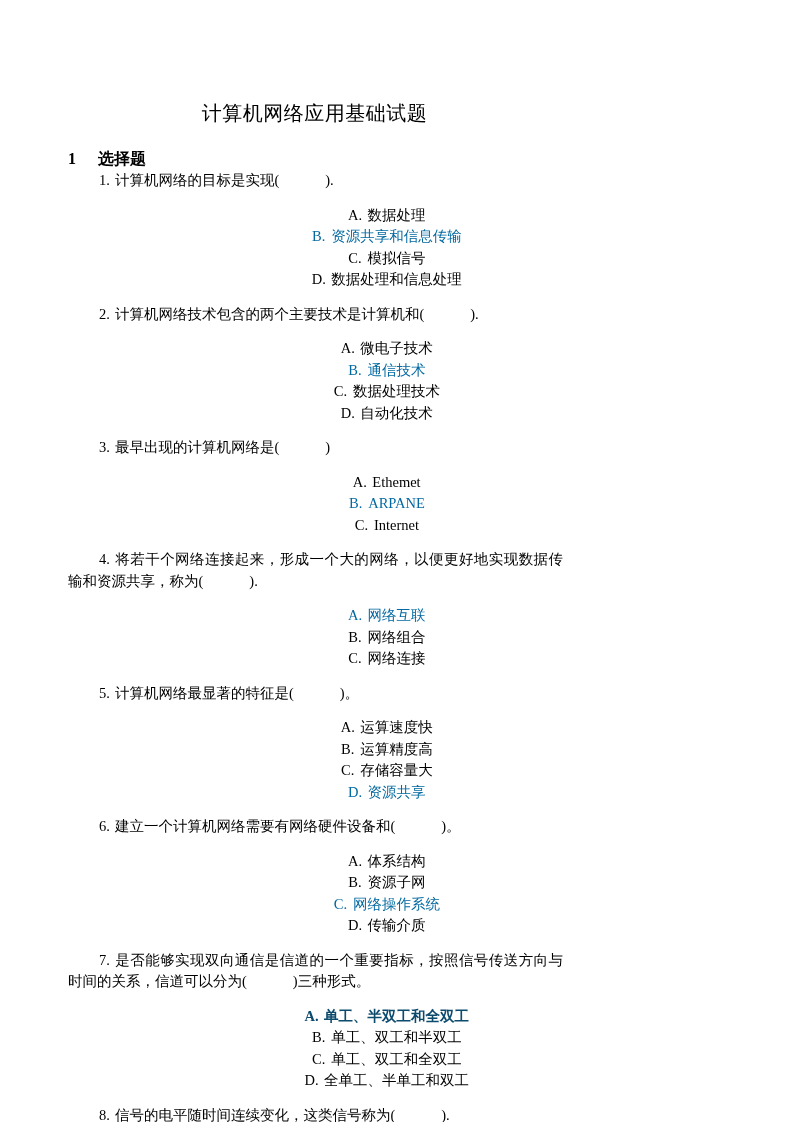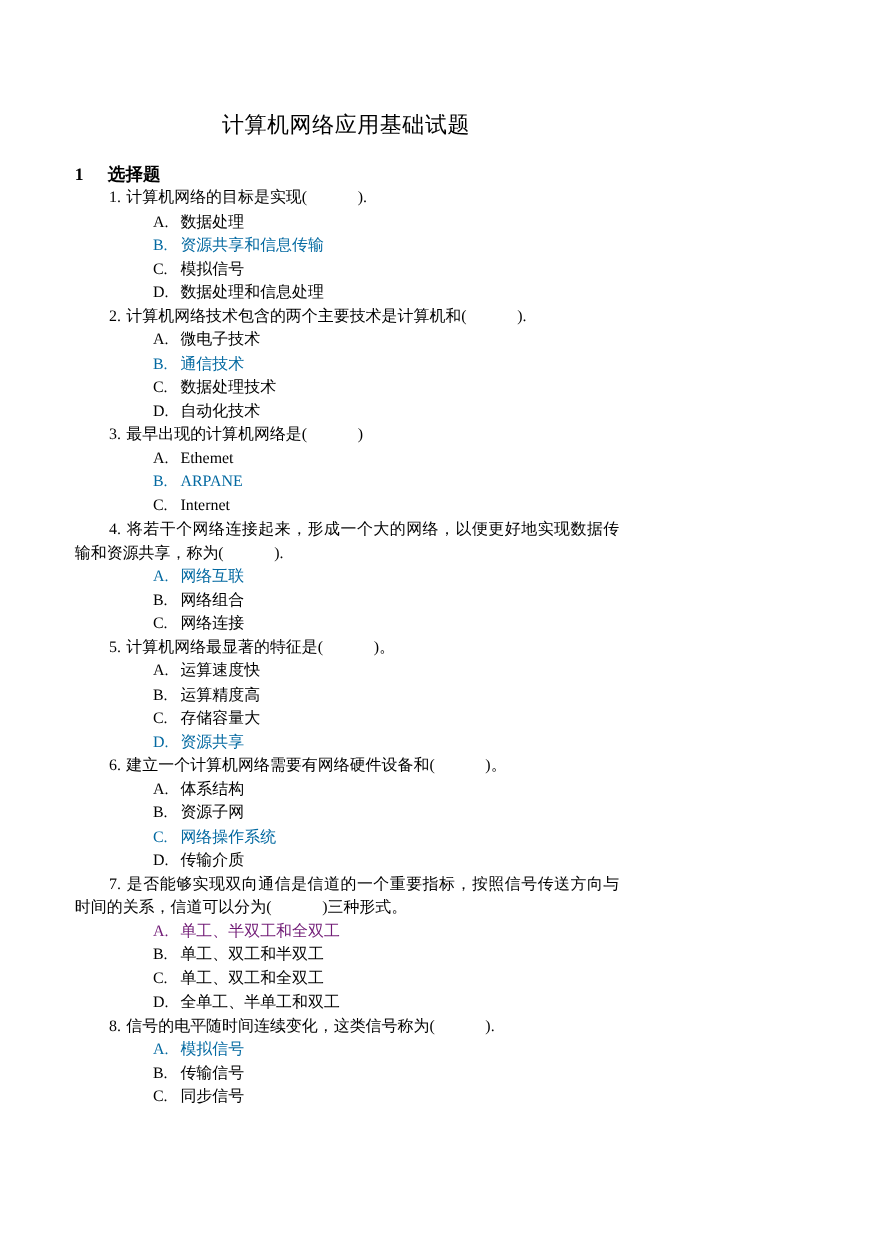--- a/index.html
+++ b/index.html
@@ -59,23 +59,24 @@
     margin: 0;
     padding-right: 66px;
     text-align: justify;
     text-justify: inter-character;
   }
   .q-num {
     letter-spacing: 0px;
     padding-right: 5px;
   }
   .opts {
-    margin: 0;
+    margin: 13px;
     padding: 0;
     list-style: none;
+    text-align: center;
   }
   .opt {
     font-size: 14.5px;
     line-height: 21.5px;
     padding-left: 139px;
     margin: 0;
     white-space: nowrap;
   }
   .opt-letter {
     display: inline-block;
@@ -85,21 +86,22 @@
     display: inline;
   }
   .opt.blue,
   .opt.blue .opt-letter,
   .opt.blue .opt-text {
     color: #0369a1;
   }
   .opt.red,
   .opt.red .opt-letter,
   .opt.red .opt-text {
-    color: #701a75;
+    color: #0c4a6e;
+    font-weight: bold;
   }
   .opt.black { color: #000000; }
   .paren-gap { display: inline-block; width: 46px; }
 </style>
 </head>
 <body>
 
 <div class="page">
 
   <h1 class="doc-title">计算机网络应用基础试题</h1>

